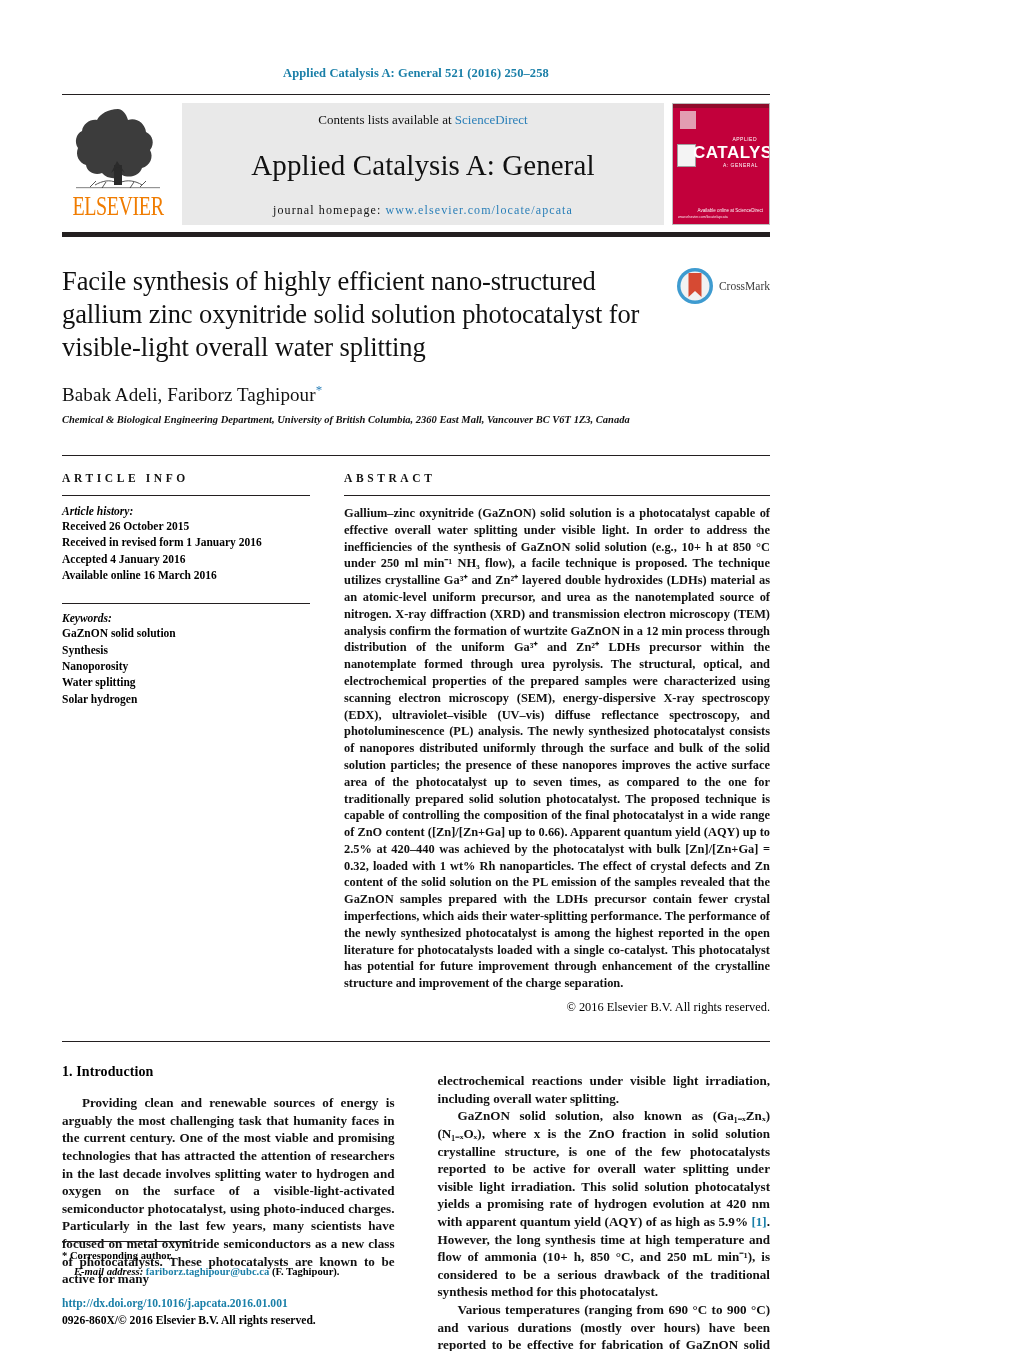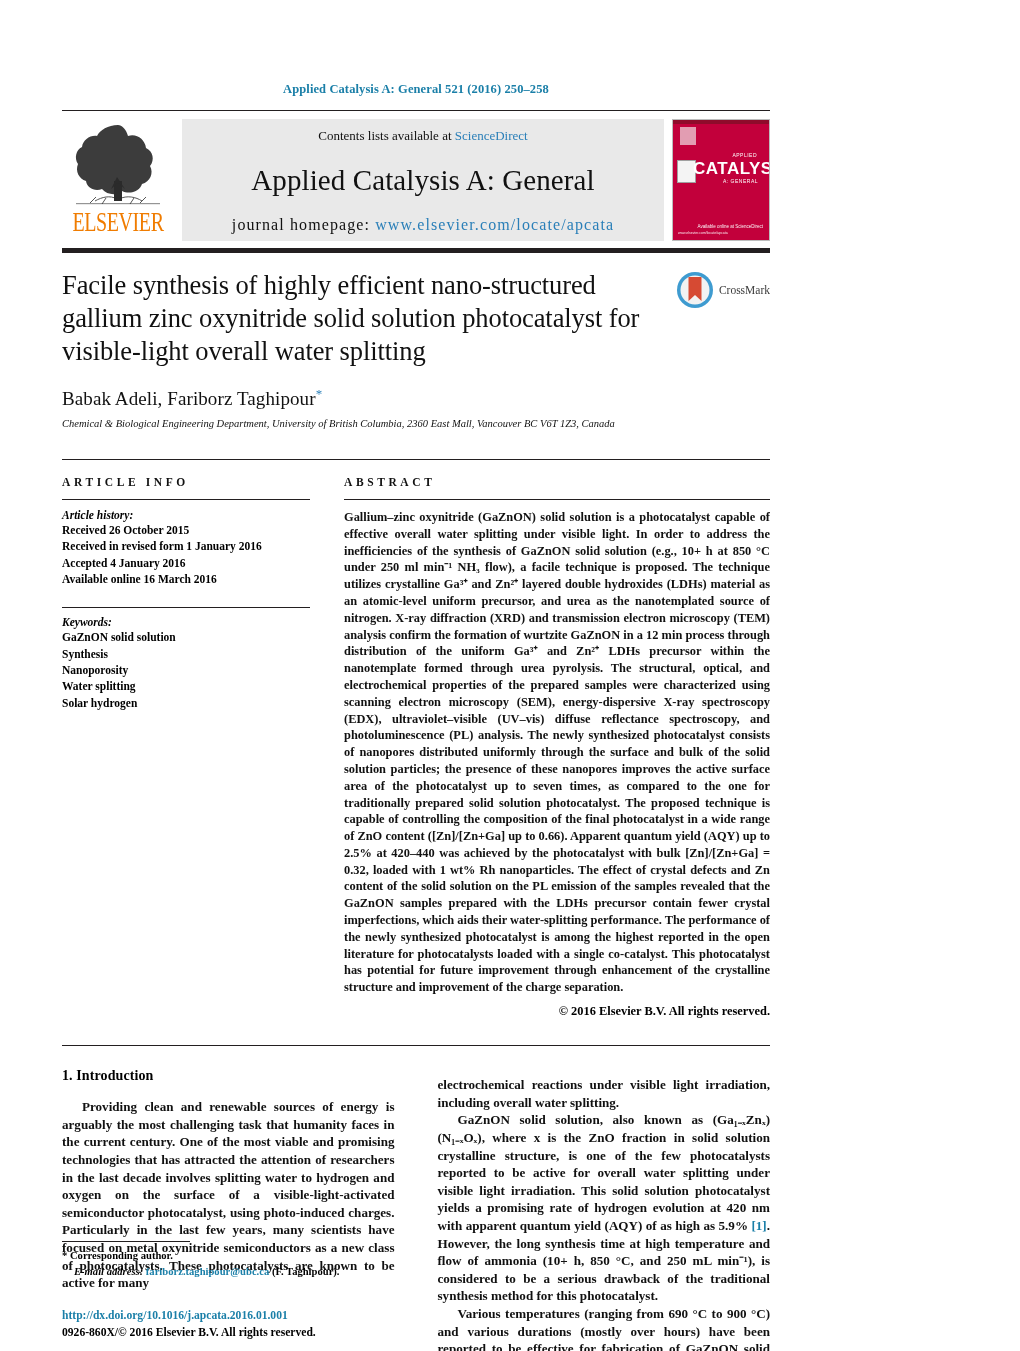--- a/index.html
+++ b/index.html
@@ -13,21 +13,21 @@
     font-family: "Liberation Serif", serif;
     color: #000;
     position: relative;
     overflow: hidden;
   }
   .page {
     position: relative;
     width: 832px;
     height: 1351px;
     box-sizing: border-box;
-    padding: 16px 62px;
+    padding: 0 62px;
   }
 
   
   .running-head {
     text-align: center;
     color: #1a7fa8;
     font-size: 12.5px;
     font-weight: bold;
     letter-spacing: .1px;
     padding-top: 66px;
@@ -78,21 +78,21 @@
   }
   .contents-line .sd {
     color: #2a7fb8;
   }
   .journal-title {
     font-size: 29px;
     letter-spacing: .1px;
     color: #111;
   }
   .homepage-line {
-    font-size: 16px;
+    font-size: 12px;
     letter-spacing: 1.1px;
     color: #111;
   }
   .homepage-line .url { color: #2a7fb8; }
   .cover-thumb {
     width: 96px;
     flex: 0 0 96px;
     background: #c2003b;
     position: relative;
     border: 1px solid #bdbdbd;
@@ -135,21 +135,21 @@
   
   .thick-rule {
     height: 4.5px;
     background: #231f20;
     margin-top: 7px;
   }
 
   
   .title-row {
     display: flex;
-    margin-top: 16px;
+    margin-top: 28px;
   }
   .title-col { flex: 1 1 auto; padding-right: 16px; }
   h1.article-title {
     margin: 0;
     font-size: 26.5px;
     line-height: 1.26;
     font-weight: normal;
     letter-spacing: -0.1px;
     color: #111;
     max-width: 740px;
@@ -159,21 +159,21 @@
     font-size: 19px;
     letter-spacing: .1px;
     color: #111;
   }
   .authors .star { color:#2a7fb8; font-size: 13px; vertical-align: super; }
   .affiliation {
     margin-top: 8px;
     font-size: 10.5px;
     font-style: italic;
     color: #111;
-    font-weight: normal;
+    font-weight: bold;
   }
   .crossmark {
     flex: 0 0 110px;
     display: flex;
     align-items: flex-start;
     justify-content: flex-end;
     gap: 5px;
     padding-top: 2px;
   }
   .crossmark-label {
@@ -234,21 +234,21 @@
     font-size: 12.4px;
     line-height: 1.355;
     text-align: justify;
     color: #111;
     font-weight: bold;
   }
   .copyright {
     margin-top: 8px;
     text-align: right;
     font-size: 12.4px;
-    font-weight: bold;
+    font-weight: normal;
   }
 
   
   .hr-body {
     border: 0;
     border-top: 1.3px solid #231f20;
     margin: 26px 0 0 0;
   }
 
   
@@ -295,21 +295,21 @@
     line-height: 1.45;
     font-weight: bold;
   }
   .footnote .star { }
   .footnote em { font-style: italic; }
   .mail { color: #1a7fa8; }
 
   .doi-block {
     position: absolute;
     left: 62px;
-    bottom: 10px;
+    bottom: 22px;
     width: 470px;
     font-size: 11.6px;
     line-height: 1.42;
     font-weight: bold;
   }
   .doi-link { color: #1a7fa8; }
 </style>
 </head>
 <body>
 

